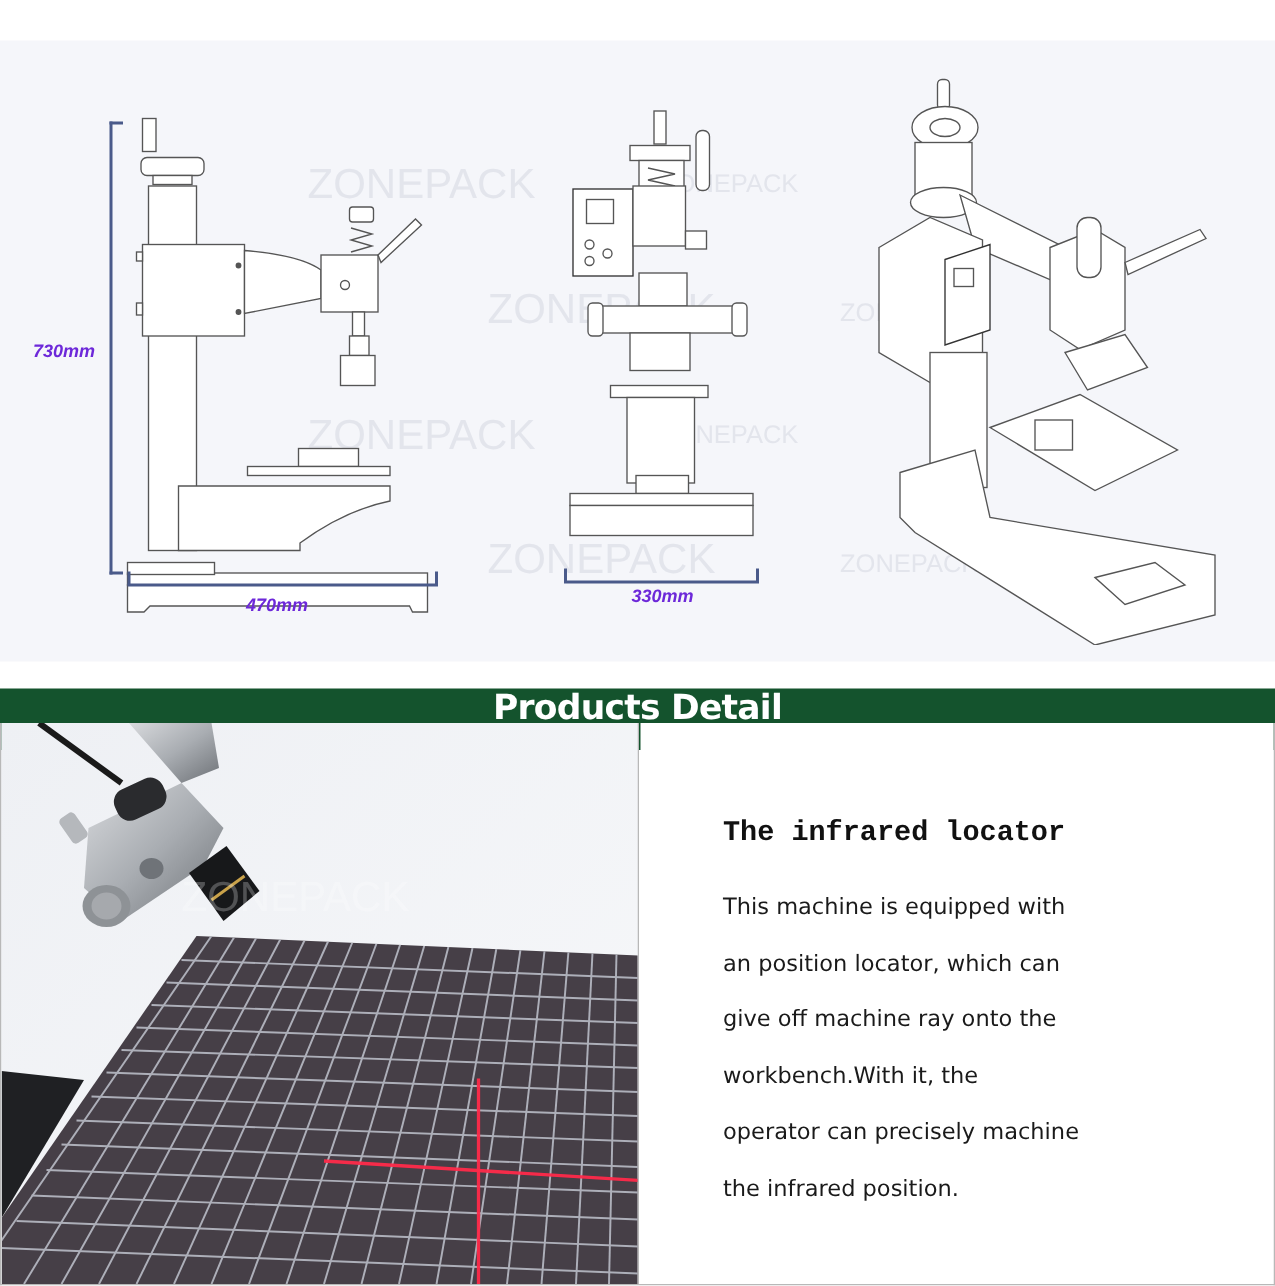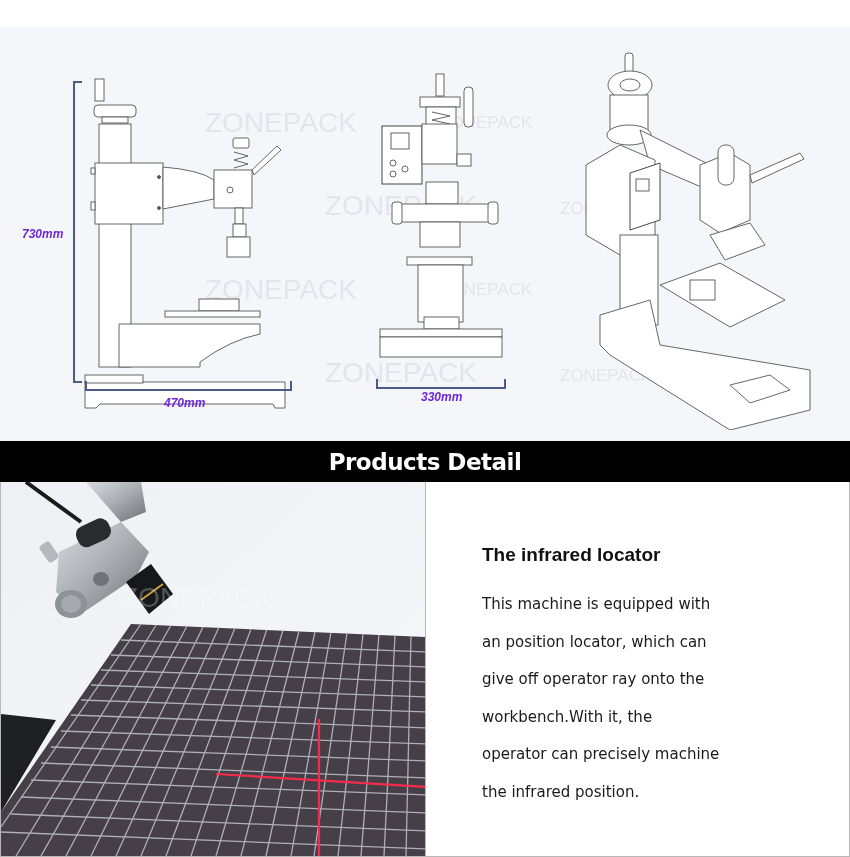--- a/index.html
+++ b/index.html
@@ -8,28 +8,28 @@
 
     .top-white { position: absolute; left: 0; top: 0; width: 850px; height: 27px; background: #ffffff; }
     .drawings { position: absolute; left: 0; top: 27px; width: 850px; height: 414px; background: #f5f6fa; overflow: hidden; }
 
     .watermark { position: absolute; font-family: "Liberation Sans", sans-serif; font-size: 28px; color: #e3e5ec; letter-spacing: 0px; font-weight: normal; white-space: nowrap; }
     .watermark.sm { font-size: 17px; }
 
     .dim-label { position: absolute; font-family: "Liberation Sans", sans-serif; font-weight: bold; font-style: italic; font-size: 12px; color: #6d28d9; white-space: nowrap; }
     .dim-line { position: absolute; background: #4a5a8a; }
 
-    .banner { position: absolute; left: 0; top: 441px; width: 850px; height: 41px; background: #000000; display: flex; align-items: center; justify-content: center; }
+    .banner { position: absolute; left: 0; top: 459px; width: 850px; height: 41px; background: #14532d; display: flex; justify-content: center; }
     .banner-title { color: #ffffff; font-family: "DejaVu Sans", sans-serif; font-weight: bold; font-size: 23px; letter-spacing: -0.5px; }
 
     .detail { position: absolute; left: 0; top: 482px; width: 850px; height: 375px; border: 1px solid #b8b8b8; border-top: none; }
     .photo { position: absolute; left: 0; top: 0; width: 425px; height: 374px; overflow: hidden; background: #f0f1f5; border-right: 1px solid #b8b8b8; }
     .text-panel { position: absolute; left: 426px; top: 0; width: 422px; height: 374px; background: #ffffff; }
 
-    .feature-title { position: absolute; left: 55px; top: 62px; font-family: Liberation Sans, sans-serif; font-weight: bold; font-size: 19px; color: #111111; }
+    .feature-title { position: absolute; left: 55px; top: 62px; font-family: Liberation Mono, monospace; font-weight: bold; font-size: 19px; color: #111111; }
     .feature-body { position: absolute; left: 55px; top: 104px; width: 350px; font-family: "DejaVu Sans", sans-serif; font-size: 15px; line-height: 37.5px; color: #1a1a1a; }
   </style>
 </head>
 <body>
 
 <div class="top-white"></div>
 
 <section class="drawings">
 
   <div class="watermark" style="left:205px; top:80px;">ZONEPACK</div>
@@ -217,19 +217,19 @@
 
       <text x="120" y="125" font-family="Liberation Sans, sans-serif" font-size="28" fill="#ffffff" opacity="0.25">ZONEPACK</text>
     </svg>
   </div>
 
   <div class="text-panel">
     <h3 class="feature-title">The infrared locator</h3>
     <div class="feature-body">
       <div>This machine is equipped with</div>
       <div>an position locator, which can</div>
-      <div>give off operator ray onto the</div>
+      <div>give off machine ray onto the</div>
       <div>workbench.With it, the</div>
       <div>operator can precisely machine</div>
       <div>the infrared position.</div>
     </div>
   </div>
 </section>
 
 </body></html>

